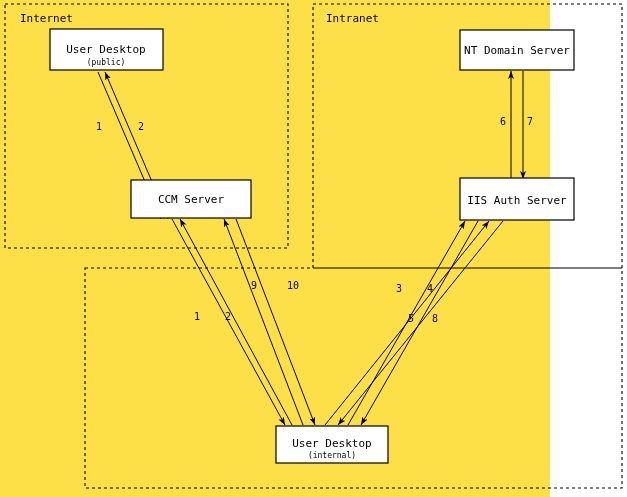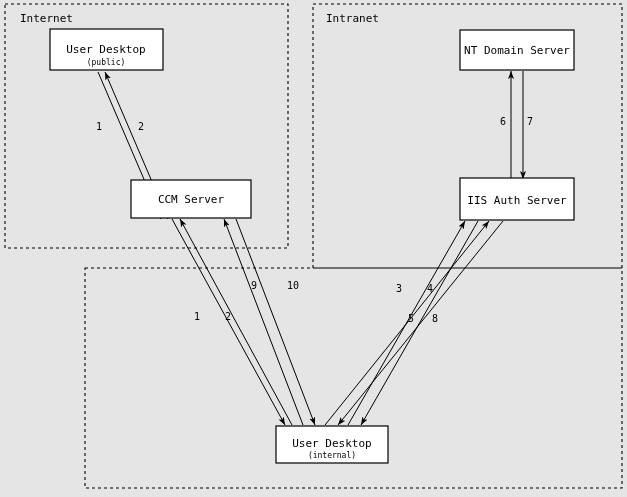--- a/index.html
+++ b/index.html
@@ -1,17 +1,17 @@
 <!DOCTYPE html>
 <html><head>
 <meta charset="utf-8">
 <style>
   html,body{margin:0;padding:0;background:#ffffff;}
   body{width:627px;height:497px;overflow:hidden;font-family:"DejaVu Sans Mono",monospace;}
-  #diagram{position:relative;width:627px;height:497px;background:#e5e5e5;}
+  #diagram{position:relative;width:550px;height:497px;background:#fde047;}
   svg{display:block;position:absolute;top:0;left:0;}
   .zone-label{font-family:"DejaVu Sans Mono",monospace;font-size:11px;fill:#000000;}
   .node-title{font-family:"DejaVu Sans Mono",monospace;font-size:11px;fill:#000000;text-anchor:middle;}
   .node-sub{font-family:"DejaVu Sans Mono",monospace;font-size:8px;fill:#000000;text-anchor:middle;}
   .edge-label{font-family:"DejaVu Sans Mono",monospace;font-size:10px;fill:#000000;text-anchor:middle;}
   .box{fill:#ffffff;stroke:#000000;stroke-width:1.2;}
   .zone{fill:none;stroke:#000000;stroke-width:1.1;stroke-dasharray:3,3;}
   .ln{stroke:#000000;stroke-width:1;fill:none;}
 </style>
 </head>

